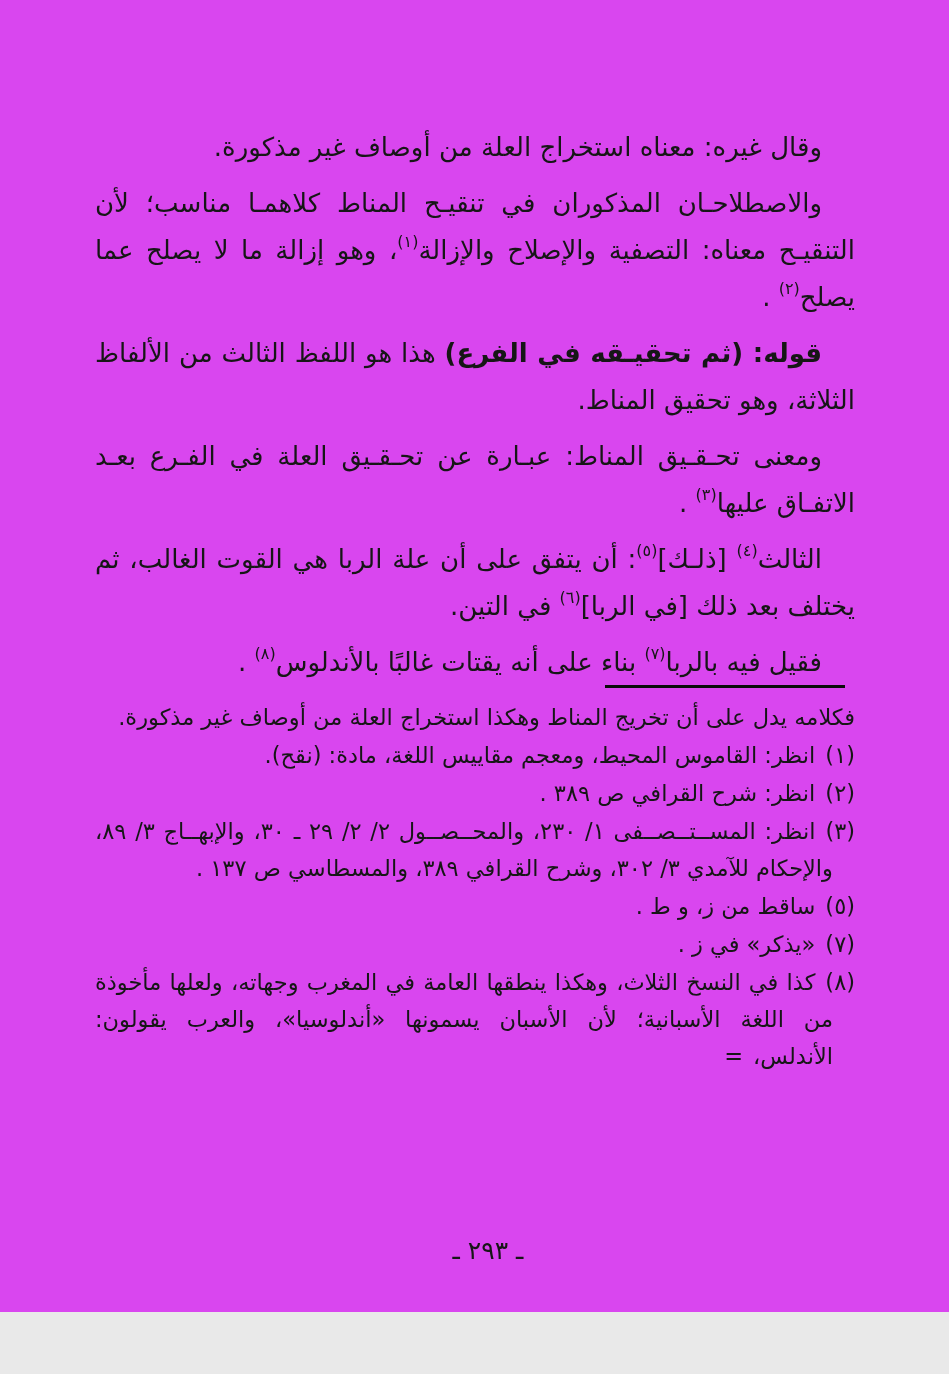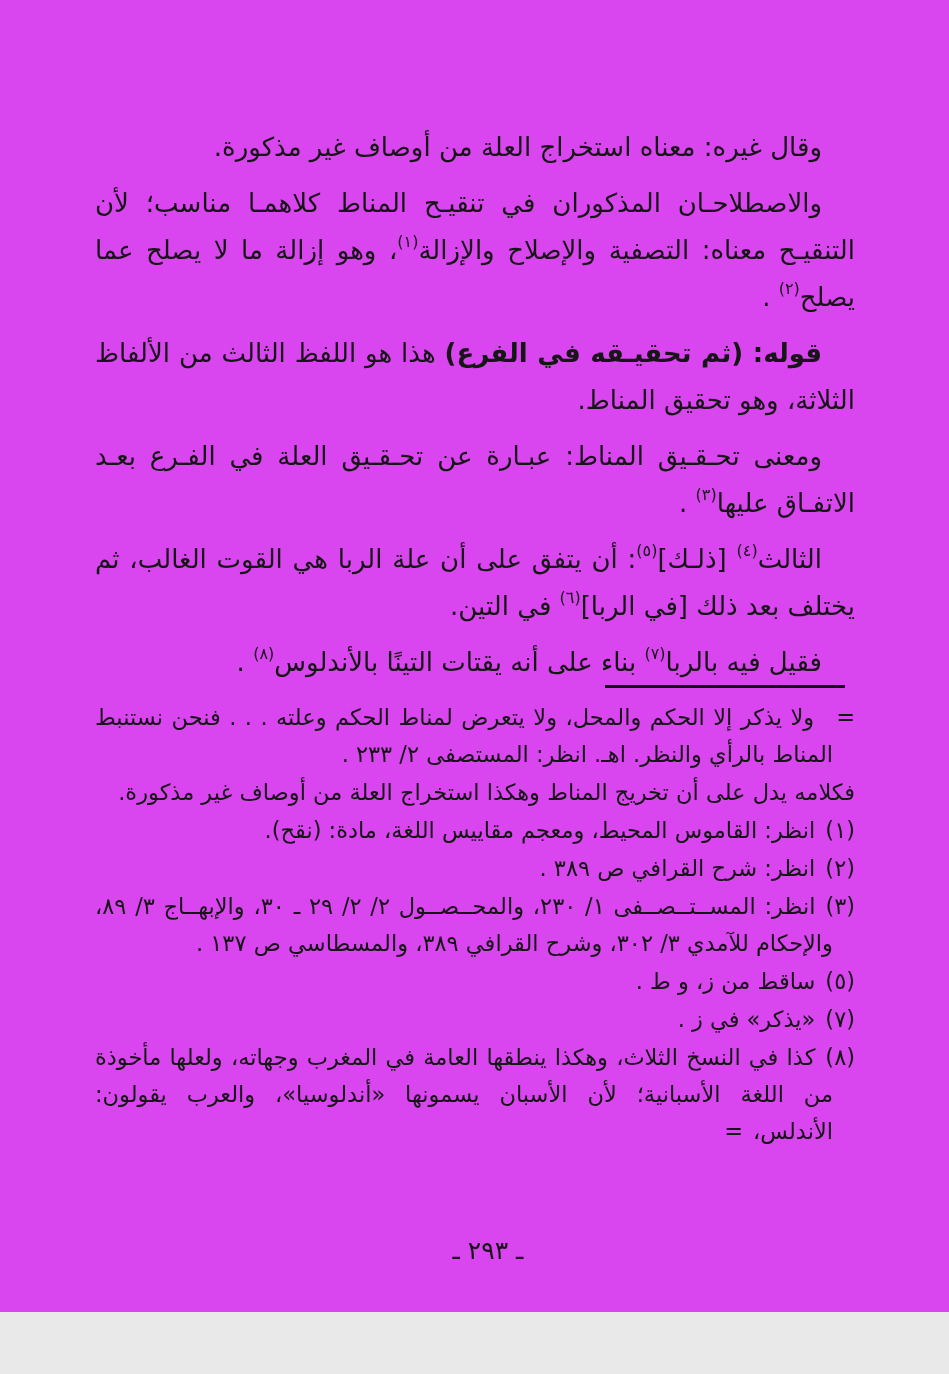--- a/index.html
+++ b/index.html
@@ -85,29 +85,28 @@
     <p><span>وقال غيره: معناه استخراج العلة من أوصاف غير مذكورة.</span></p>
 
     <p><span>والاصطلاحـان المذكوران في تنقيـح المناط كلاهمـا مناسب؛ لأن التنقيـح معناه: التصفية والإصلاح والإزالة</span><sup class="fnref">(١)</sup><span>، وهو إزالة ما لا يصلح عما يصلح</span><sup class="fnref">(٢)</sup><span> .</span></p>
 
     <p><span class="seg-bold">قوله: (ثم تحقيـقه في الفرع)</span><span> هذا هو اللفظ الثالث من الألفاظ الثلاثة، وهو تحقيق المناط.</span></p>
 
     <p><span>ومعنى تحـقـيق المناط: عبـارة عن تحـقـيق العلة في الفـرع بعـد الاتفـاق عليها</span><sup class="fnref">(٣)</sup><span> .</span></p>
 
     <p><span>الثالث</span><sup class="fnref">(٤)</sup><span> [ذلـك]</span><sup class="fnref">(٥)</sup><span>: أن يتفق على أن علة الربا هي القوت الغالب، ثم يختلف بعد ذلك [في الربا]</span><sup class="fnref">(٦)</sup><span> في التين.</span></p>
 
-    <p><span>فقيل فيه بالربا</span><sup class="fnref">(٧)</sup><span> بناء على أنه يقتات التينًا بالأندلوس</span><sup class="fnref">(٨)</sup><span> .</span></p>
+    <p><span>فقيل فيه بالربا</span><sup class="fnref">(٧)</sup><span> بناء على أنه يقتات غالبًا بالأندلوس</span><sup class="fnref">(٨)</sup><span> .</span></p>
 
   </div>
 
   <div class="footnote-separator"></div>
 
   <div class="footnotes">
 
-    <p><span class="cont-marker">=</span><span>ولا يذكر إلا الحكم والمحل، ولا يتعرض لمناط الحكم وعلته . . . فنحن نستنبط المناط بالرأي والنظر. اهـ. انظر: المستصفى ٢/ ٢٣٣ .</span></p>
 
     <p class="flush"><span>فكلامه يدل على أن تخريج المناط وهكذا استخراج العلة من أوصاف غير مذكورة.</span></p>
 
     <p><span class="fn-num">(١)</span><span>انظر: القاموس المحيط، ومعجم مقاييس اللغة، مادة: (نقح).</span></p>
 
     <p><span class="fn-num">(٢)</span><span>انظر: شرح القرافي ص ٣٨٩ .</span></p>
 
     <p><span class="fn-num">(٣)</span><span>انظر: المســتــصــفى ١/ ٢٣٠، والمحــصــول ٢/ ٢/ ٢٩ ـ ٣٠، والإبهــاج ٣/ ٨٩، والإحكام للآمدي ٣/ ٣٠٢، وشرح القرافي ٣٨٩، والمسطاسي ص ١٣٧ .</span></p>
 
 

